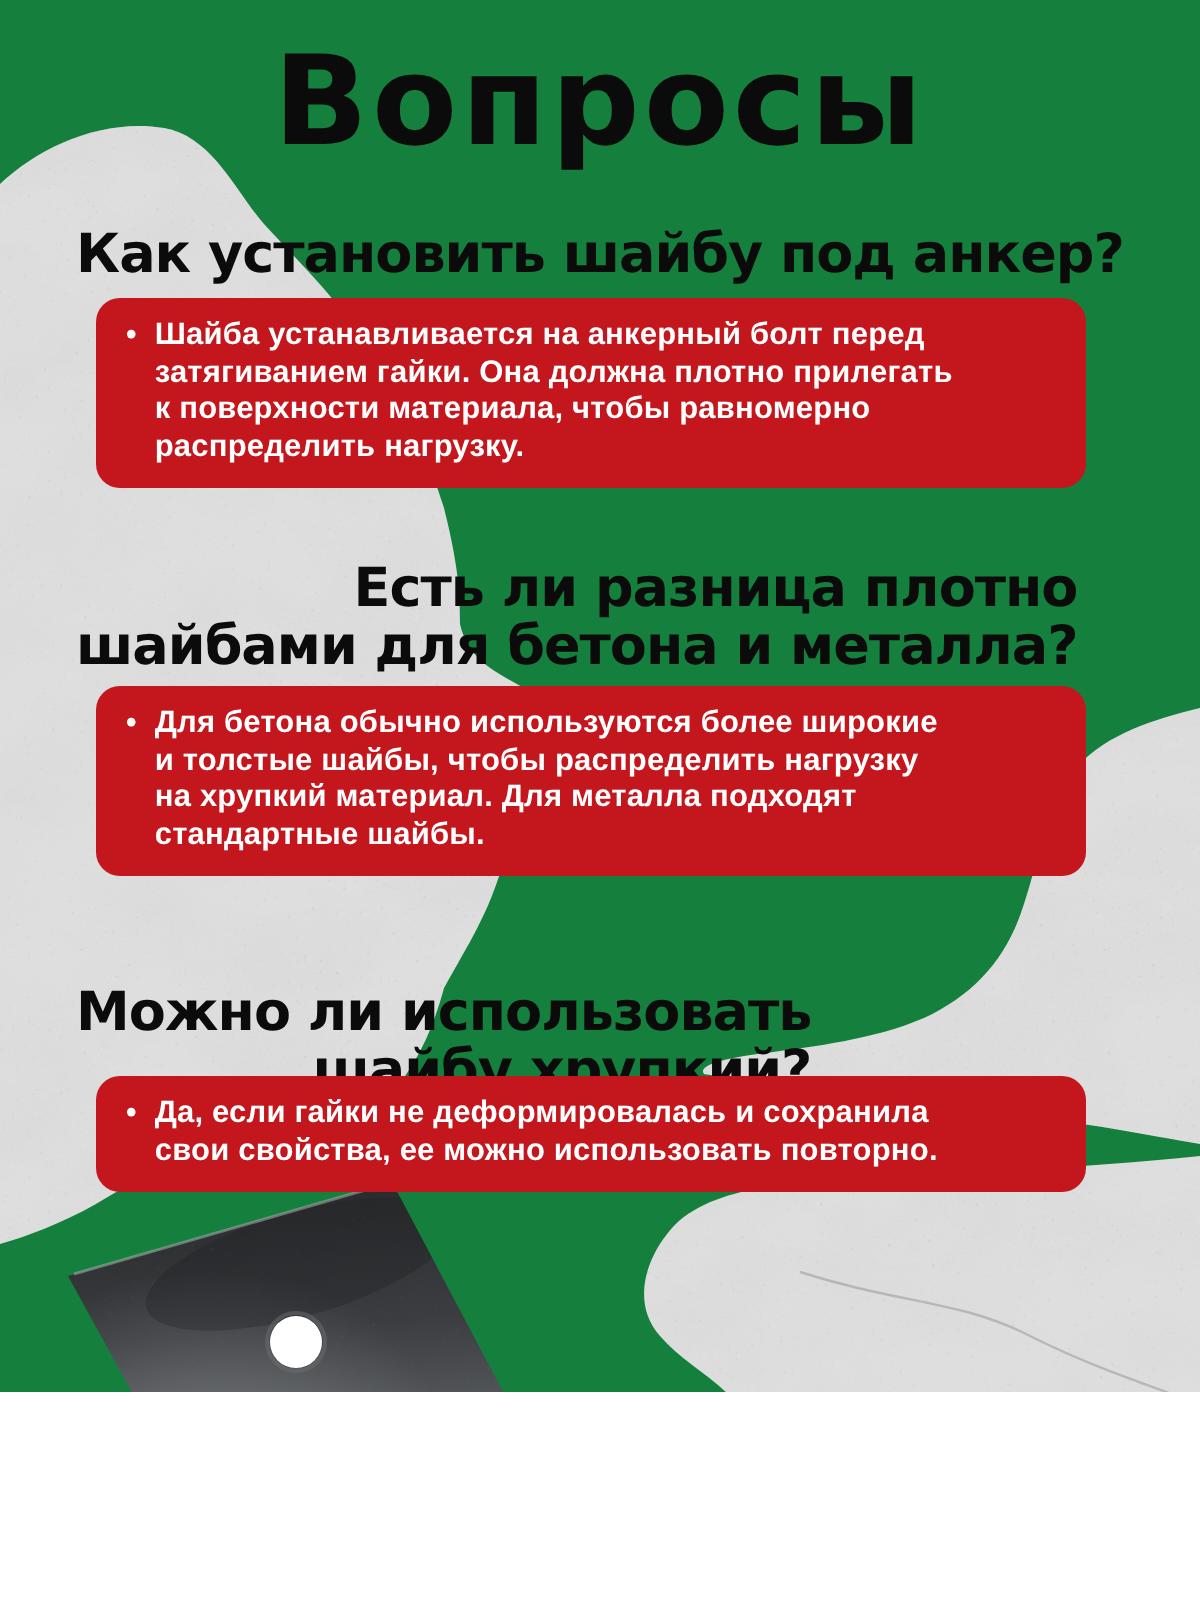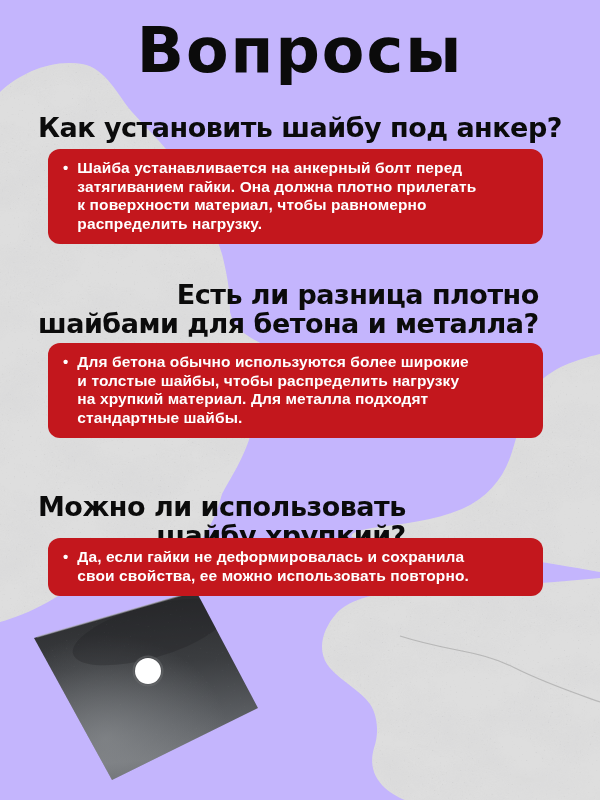--- a/index.html
+++ b/index.html
@@ -1,20 +1,20 @@
 <!DOCTYPE html>
 <html><head>
 <meta charset="utf-8">
 <style>
   html,body{margin:0;padding:0;background:#ffffff;}
   #poster{
     position:relative;
-    width:600px;height:800px;
+    width:600px;height:696px;
     overflow:hidden;
-    background:#c4b5fd;
+    background:#15803d;
     font-family:"Liberation Sans",sans-serif;
   }
   #bg-svg{position:absolute;left:0;top:0;z-index:0;}
   .layer{position:absolute;left:0;top:0;width:600px;height:800px;z-index:1;}
   .page-title{
     position:absolute;top:16px;left:0;width:600px;margin:0;
     text-align:center;
     font-family:"DejaVu Sans",sans-serif;
     font-weight:800;
     font-size:62px;line-height:70px;
@@ -126,21 +126,21 @@
   <div class="layer">
 
     <h1 class="page-title">Вопросы</h1>
 
     <h2 class="question" id="q1">
         <span class="q-line">Как установить шайбу под анкер?</span>
       </h2>
 
     <div class="answer" id="a1">
       <span class="bullet">•</span>
-      <span class="text">Шайба устанавливается на анкерный болт перед затягиванием гайки. Она должна плотно прилегать к поверхности материал, чтобы равномерно распределить нагрузку.</span>
+      <span class="text">Шайба устанавливается на анкерный болт перед затягиванием гайки. Она должна плотно прилегать к поверхности материала, чтобы равномерно распределить нагрузку.</span>
     </div>
 
     <h2 class="question" id="q2">
         <span class="q-line">Есть ли разница плотно</span>
         <span class="q-line">шайбами для бетона и металла?</span>
       </h2>
 
     <div class="answer" id="a2">
       <span class="bullet">•</span>
       <span class="text">Для бетона обычно используются более широкие и толстые шайбы, чтобы распределить нагрузку на хрупкий материал. Для металла подходят стандартные шайбы.</span>

